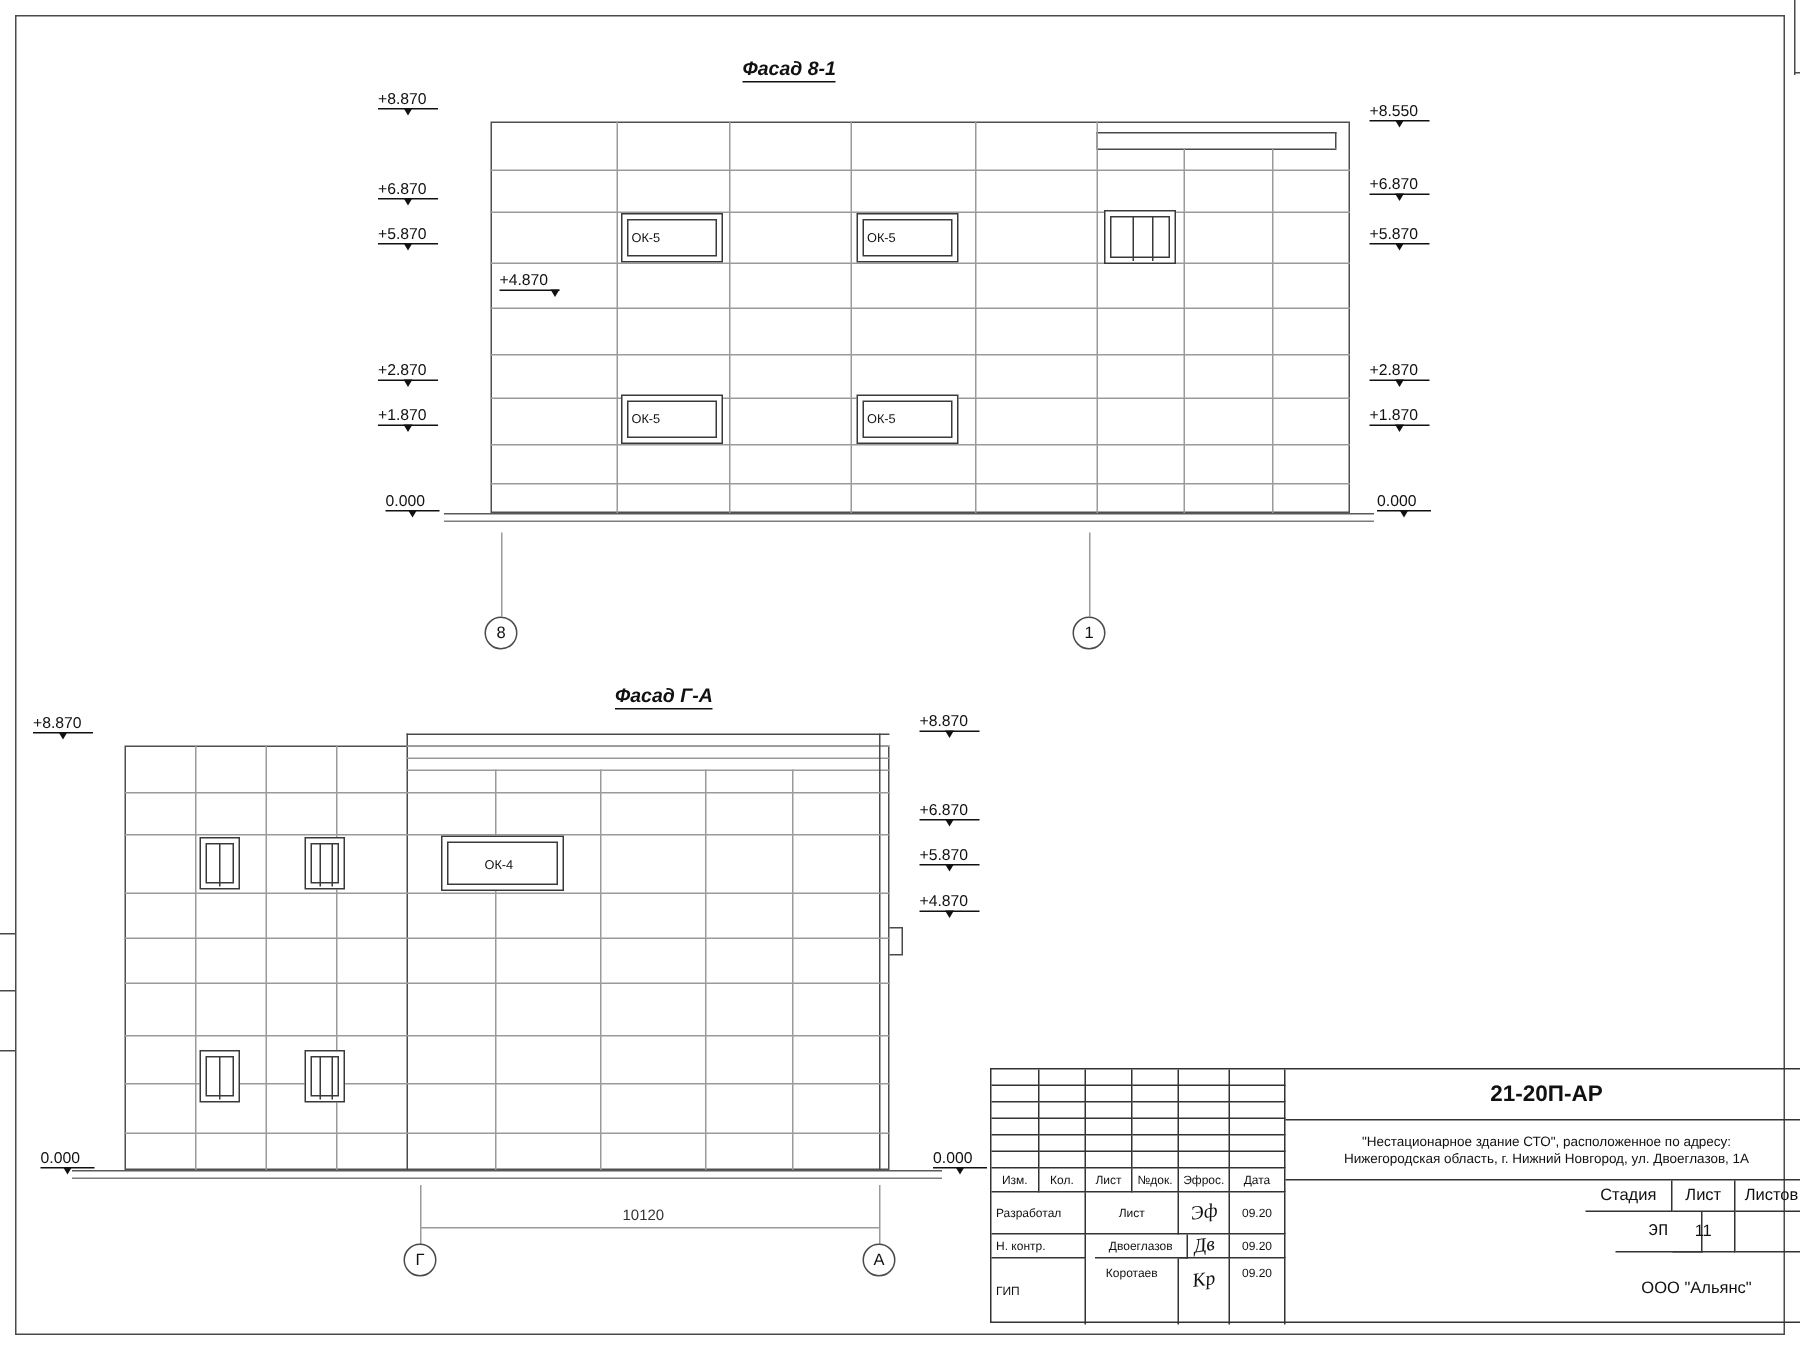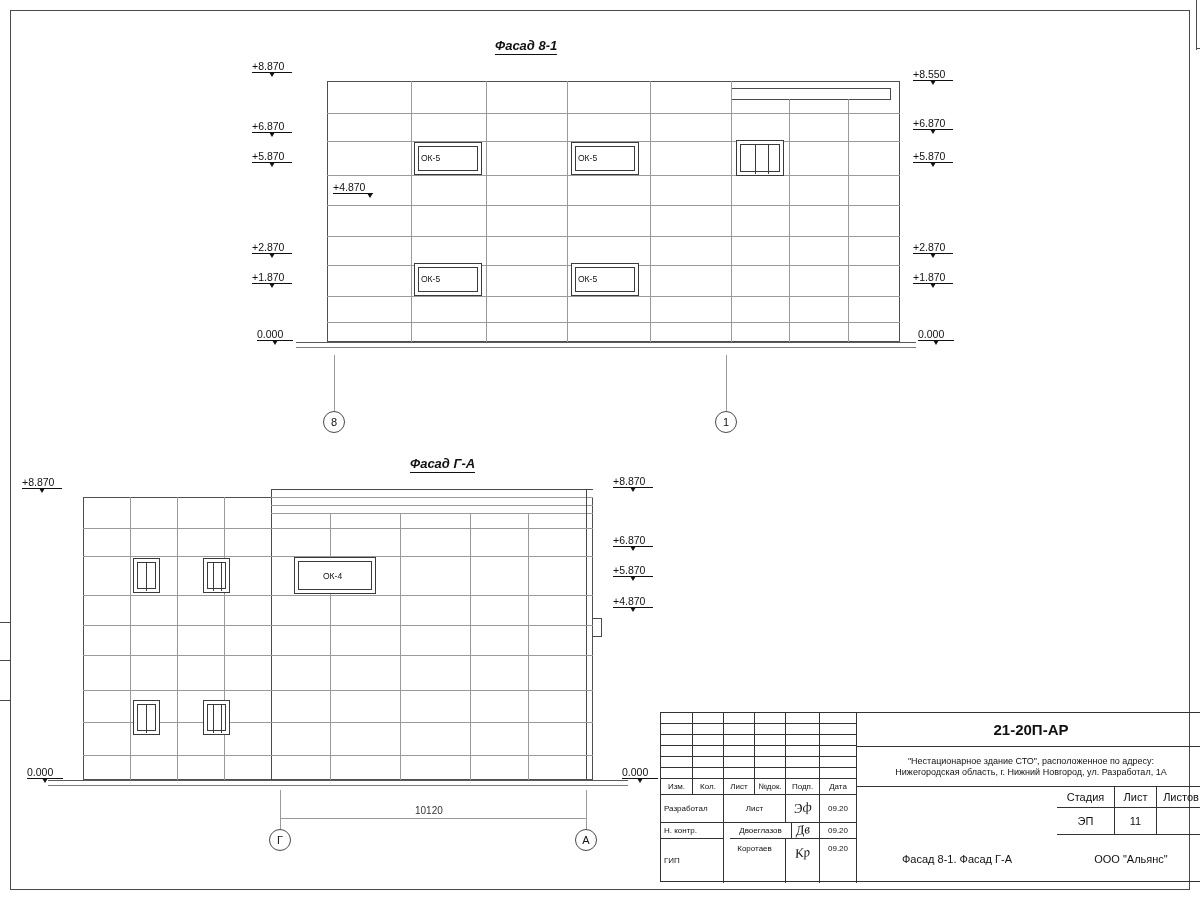--- a/index.html
+++ b/index.html
@@ -352,21 +352,21 @@
   <div class="dim-text" style="left:415px; top:805px;">10120</div>
   <div class="axis-circle" style="left:269px; top:829px;">Г</div>
   <div class="axis-circle" style="left:575px; top:829px;">А</div>
 
   <div id="stamp">
 
     <div class="cell big nb" style="left:196px; top:0px; width:348px; height:34px;">21-20П-АР</div>
 
     <div class="cell nb" style="left:196px; top:34px; width:348px; height:40px; flex-direction:column;">
       <span>"Нестационарное здание СТО", расположенное по адресу:</span>
-      <span>Нижегородская область, г. Нижний Новгород, ул. Разработал, 1А</span>
+      <span>Нижегородская область, г. Нижний Новгород, ул. Двоеглазов, 1А</span>
     </div>
 
     <div class="cell" style="left:0px; top:0px; width:32px; height:11px;"></div>
     <div class="cell" style="left:32px; top:0px; width:31px; height:11px;"></div>
     <div class="cell" style="left:63px; top:0px; width:31px; height:11px;"></div>
     <div class="cell" style="left:94px; top:0px; width:31px; height:11px;"></div>
     <div class="cell" style="left:125px; top:0px; width:34px; height:11px;"></div>
     <div class="cell" style="left:159px; top:0px; width:37px; height:11px;"></div>
 
     <div class="cell" style="left:0px; top:11px; width:32px; height:11px;"></div>
@@ -401,21 +401,21 @@
     <div class="cell" style="left:32px; top:55px; width:31px; height:11px;"></div>
     <div class="cell" style="left:63px; top:55px; width:31px; height:11px;"></div>
     <div class="cell" style="left:94px; top:55px; width:31px; height:11px;"></div>
     <div class="cell" style="left:125px; top:55px; width:34px; height:11px;"></div>
     <div class="cell" style="left:159px; top:55px; width:37px; height:11px;"></div>
 
     <div class="cell tiny" style="left:0px; top:66px; width:32px; height:16px;">Изм.</div>
     <div class="cell tiny" style="left:32px; top:66px; width:31px; height:16px;">Кол.</div>
     <div class="cell tiny" style="left:63px; top:66px; width:31px; height:16px;">Лист</div>
     <div class="cell tiny" style="left:94px; top:66px; width:31px; height:16px;">№док.</div>
-    <div class="cell tiny" style="left:125px; top:66px; width:34px; height:16px;">Подп.</div>
+    <div class="cell tiny" style="left:125px; top:66px; width:34px; height:16px;">Эфрос.</div>
     <div class="cell tiny" style="left:159px; top:66px; width:37px; height:16px;">Дата</div>
 
     <div class="cell tiny left" style="left:0px; top:82px; width:63px; height:28px;">Разработал</div>
     <div class="cell tiny" style="left:63px; top:82px; width:62px; height:28px;">Лист</div>
     <div class="cell" style="left:125px; top:82px; width:34px; height:28px;">
         <span class="sign">Эф</span>
       </div>
     <div class="cell tiny" style="left:159px; top:82px; width:37px; height:28px;">09.20</div>
 
     <div class="cell tiny left" style="left:0px; top:110px; width:63px; height:16px;">Н. контр.</div>
@@ -430,26 +430,25 @@
         <span style="position:relative; top:-12px;">Коротаев</span>
       </div>
     <div class="cell nbb" style="left:125px; top:126px; width:34px; height:44px;">
         <span class="sign" style="position:relative; top:-8px;">Кр</span>
       </div>
     <div class="cell tiny nbb" style="left:159px; top:126px; width:37px; height:44px;">
         <span style="position:relative; top:-12px;">09.20</span>
       </div>
 
 
-    <div class="cell mid nb nbb" style="left:196px; top:122px; width:200px; height:48px;">Фасад 8-1. Фасад Г-А</div>
 
     <div class="cell mid" style="left:396px; top:74px; width:58px; height:21px;">Стадия</div>
     <div class="cell mid" style="left:454px; top:74px; width:42px; height:21px;">Лист</div>
     <div class="cell mid nb" style="left:496px; top:74px; width:48px; height:21px;">Листов</div>
 
-    <div class="cell mid" style="left:396px; top:95px; width:58px; height:27px;">ЭП</div>
+    <div class="cell mid" style="left:416px; top:95px; width:58px; height:27px;font-family:Liberation Mono, monospace;">ЭП</div>
     <div class="cell mid" style="left:454px; top:95px; width:42px; height:27px;">11</div>
     <div class="cell mid nb" style="left:496px; top:95px; width:48px; height:27px;"></div>
 
     <div class="cell mid nb nbb" style="left:396px; top:122px; width:148px; height:48px;">ООО "Альянс"</div>
   </div>
 
 </div>
 
 </body></html>

